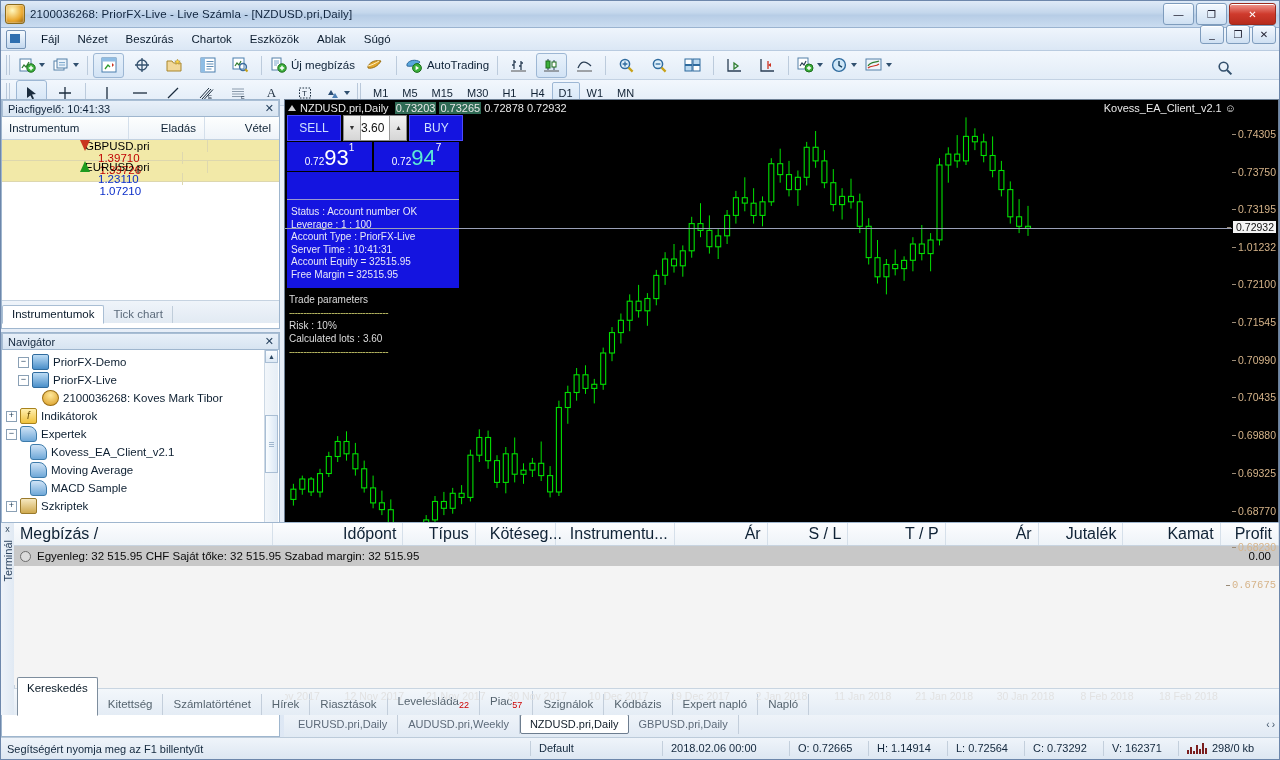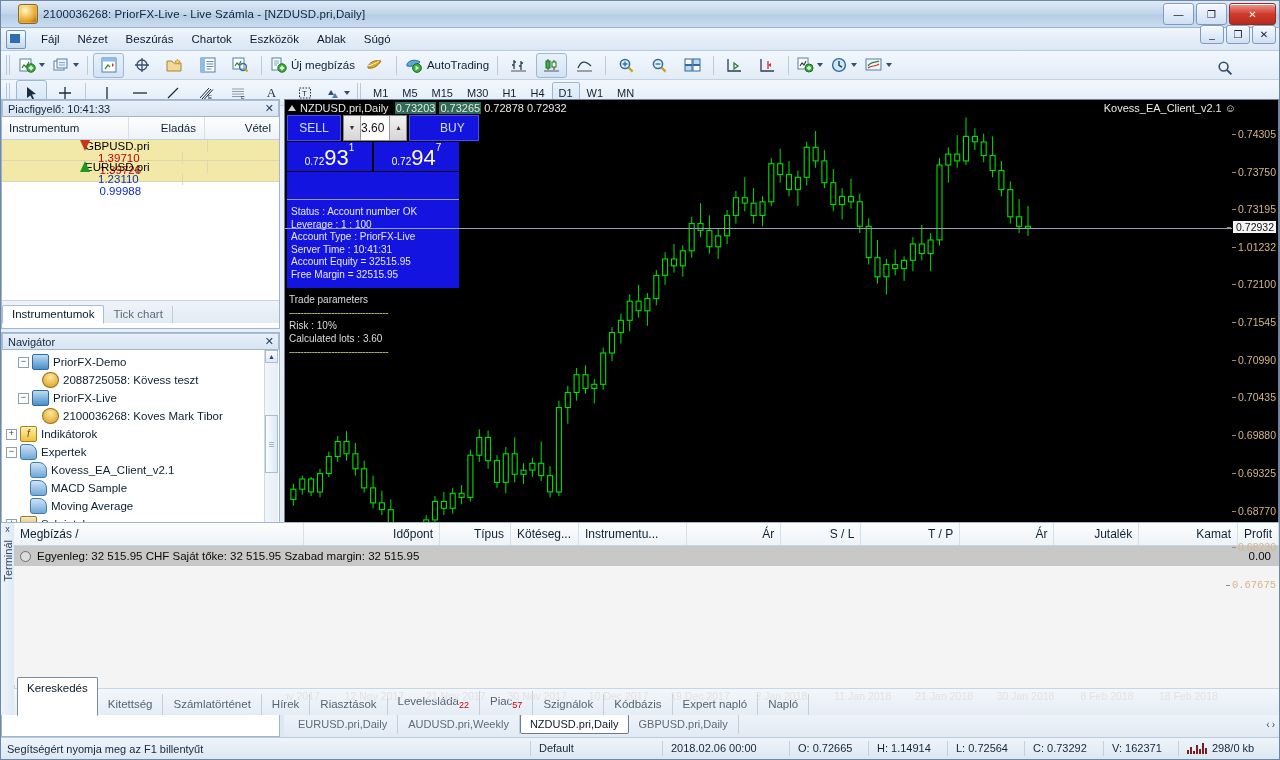--- a/index.html
+++ b/index.html
@@ -10,21 +10,21 @@
     background:#f0f0f0;
     -webkit-font-smoothing:antialiased;
   }
   .app{position:relative;width:1280px;height:760px;
        background:linear-gradient(#eef3fa,#dde7f4);
        border:1px solid #6d87ab;box-sizing:border-box;}
 
   
   .titlebar{height:26px;display:flex;align-items:center;
     background:linear-gradient(#dfeaf7,#c4d7ec 45%,#b7cde6 55%,#cadcf0);
-    border-bottom:1px solid #9ab3d0;position:relative;padding-left:13px;}
+    border-bottom:1px solid #9ab3d0;position:relative;}
   .app-icon{width:18px;height:18px;margin:0 5px 0 4px;border-radius:3px;
     background:radial-gradient(circle at 35% 30%,#fff8c0,#e9a62c 60%,#8c5a05);
     border:1px solid #8a6a1b;box-shadow:inset 0 0 2px #fff;}
   .title-text{font-size:11.5px;color:#10243d;letter-spacing:.1px;}
   .winbtns{position:absolute;right:3px;top:2px;display:flex;gap:2px;}
   .wb{width:29px;height:20px;border:1px solid #7e9cbd;border-radius:3px;
     background:linear-gradient(#f4f9ff,#cfe0f2);display:flex;align-items:center;
     justify-content:center;font-size:10px;color:#223;box-shadow:inset 0 1px 0 #fff;}
   .wb.close{width:45px;background:linear-gradient(#f09a91,#cf3a2c 50%,#b72b1d);
     border-color:#9a2a1c;color:#fff;font-weight:bold;}
@@ -154,21 +154,21 @@
   
   .terminal{position:absolute;left:0;right:0;bottom:22px;height:192px;
     background:#f4f4f4;border-top:1px solid #9fb6ce;}
   .term-left{position:absolute;left:0;top:0;bottom:0;width:13px;
     background:linear-gradient(90deg,#eef3f9,#e0e9f3);border-right:1px solid #c5d2df;}
   .term-x{font-size:9px;color:#33495f;text-align:center;padding-top:1px;}
   .term-vert{writing-mode:vertical-rl;transform:rotate(180deg);font-size:11px;color:#2e4560;
     margin:6px auto 0;display:block;}
   .term-main{position:absolute;left:13px;right:0;top:0;bottom:0;}
   .thead{display:flex;height:22px;background:linear-gradient(#fcfdfe,#eef3f8);
-    border-bottom:1px solid #c8d4e0;font-size:12px;color:#0f2235;}
+    border-bottom:1px solid #c8d4e0;font-size:16px;color:#0f2235;gap:8px;}
   .th{display:flex;align-items:center;box-sizing:border-box;border-right:1px solid #d6e0ea;
     padding:0 6px;}
   .th.r{justify-content:flex-end;}
   .balrow{display:flex;align-items:center;height:20px;background:#c8c8c8;
     border-bottom:1px solid #b4b4b4;font-size:11.5px;color:#0a0a0a;padding-left:6px;}
   .bal-dot{width:9px;height:9px;border-radius:50%;border:1px solid #6d6d6d;background:#dcdcdc;margin-right:6px;}
   .bal-profit{margin-left:auto;padding-right:8px;}
   .term-blank{position:absolute;left:0;right:0;top:43px;bottom:30px;background:#f4f4f4;}
   .term-tabs{position:absolute;left:0;right:0;bottom:0;height:26px;display:flex;align-items:flex-end;
     background:linear-gradient(#f3f7fb,#e4ecf5);border-top:1px solid #c9d5e1;padding-left:3px;}
@@ -471,21 +471,21 @@
         </div>
         <div id="mw-rows">
             <div class="mw-row">
               <div class="c-sym"><span class="arrow down"></span><span>GBPUSD.pri</span></div>
               <div class="c-bid" style="color:#c00000">1.39710</div>
               <div class="c-ask" style="color:#c00000">1.39726</div>
             </div>
             <div class="mw-row">
               <div class="c-sym"><span class="arrow up"></span><span>EURUSD.pri</span></div>
               <div class="c-bid" style="color:#0b2ec9">1.23110</div>
-              <div class="c-ask" style="color:#0b2ec9">0.99988</div>
+              <div class="c-ask" style="color:#0b2ec9">1.07210</div>
             </div>
           </div>
         <div class="mw-blank" style="height:118px;"></div>
         <div class="tabstrip">
           <div class="tb active">Instrumentumok</div>
           <div class="tb">Tick chart</div>
         </div>
       </div>
 
       <div class="nav">
@@ -493,27 +493,20 @@
           <span>Navigátor</span>
           <span class="panel-x">✕</span>
         </div>
         <div class="nav-body">
           <div class="nav-list" id="nav-rows">
               <div class="nrow">
                 <span class="dots"></span>
                 <span class="pm">−</span>
                 <span class="ico srv"></span>
                 <span>PriorFX-Demo</span>
-              </div>
-              <div class="nrow">
-                <span class="dots"></span>
-                <span class="dots"></span>
-                <span class="dots"></span>
-                <span class="ico acct"></span>
-                <span>2088725058: Kövess teszt</span>
               </div>
               <div class="nrow">
                 <span class="dots"></span>
                 <span class="pm">−</span>
                 <span class="ico srv"></span>
                 <span>PriorFX-Live</span>
               </div>
               <div class="nrow">
                 <span class="dots"></span>
                 <span class="dots"></span>
@@ -534,27 +527,27 @@
               <div class="nrow">
                 <span class="dots"></span>
                 <span class="dots"></span>
                 <span class="ico exp"></span>
                 <span>Kovess_EA_Client_v2.1</span>
               </div>
               <div class="nrow">
                 <span class="dots"></span>
                 <span class="dots"></span>
                 <span class="ico exp"></span>
-                <span>MACD Sample</span>
+                <span>Moving Average</span>
               </div>
               <div class="nrow">
                 <span class="dots"></span>
                 <span class="dots"></span>
                 <span class="ico exp"></span>
-                <span>Moving Average</span>
+                <span>MACD Sample</span>
               </div>
               <div class="nrow">
                 <span class="pm">+</span>
                 <span class="ico scr"></span>
                 <span>Szkriptek</span>
               </div>
             </div>
         </div>
         <div class="nav-scroll">
           <div class="ns-btn">▲</div>
@@ -787,31 +780,31 @@
           </div>
 
         <div style="position:absolute;left:2px;top:15px;width:172px;">
           <div style="display:flex;height:26px;gap:2px;">
             <div style="flex:none;width:52px;background:#1414e0;color:#cfe0ff;display:flex;align-items:center;justify-content:center;font-size:12px;border:1px solid #4a4aff;">SELL</div>
             <div style="flex:1;display:flex;background:#fff;border:1px solid #8a8a8a;">
               <div style="width:16px;background:linear-gradient(#f2f2f2,#d6d6d6);border-right:1px solid #9a9a9a;font-size:7px;text-align:center;line-height:24px;color:#333;">▼</div>
               <div style="flex:1;text-align:right;padding-right:5px;font-size:12px;color:#111;line-height:24px;">3.60</div>
               <div style="width:16px;background:linear-gradient(#f2f2f2,#d6d6d6);border-left:1px solid #9a9a9a;font-size:7px;text-align:center;line-height:24px;color:#333;">▲</div>
             </div>
-            <div style="flex:none;width:52px;background:#1414e0;color:#cfe0ff;display:flex;align-items:center;justify-content:center;font-size:12px;border:1px solid #4a4aff;padding-left:16px;">BUY</div>
+            <div style="flex:none;width:52px;background:#1414e0;color:#cfe0ff;display:flex;align-items:center;justify-content:center;font-size:12px;border:1px solid #4a4aff;">BUY</div>
           </div>
           <div style="display:flex;gap:2px;margin-top:1px;height:29px;">
             <div style="flex:1;background:#1414e0;display:flex;align-items:flex-end;justify-content:center;padding-bottom:2px;">
               <span style="font-size:10px;color:#fff;margin-bottom:2px;">0.72</span>
               <span style="font-size:22px;color:#fff;line-height:22px;">93</span>
               <span style="font-size:10px;color:#fff;vertical-align:super;align-self:flex-start;">1</span>
             </div>
             <div style="flex:1;background:#1414e0;display:flex;align-items:flex-end;justify-content:center;padding-bottom:2px;">
               <span style="font-size:10px;color:#fff;margin-bottom:2px;">0.72</span>
-              <span style="font-size:22px;color:#fef9c3;line-height:22px;">94</span>
+              <span style="font-size:22px;color:#5eead4;line-height:22px;">94</span>
               <span style="font-size:10px;color:#fff;vertical-align:super;align-self:flex-start;">7</span>
             </div>
           </div>
           <div style="background:#1414e0;height:27px;margin-top:1px;border-bottom:1px solid #9a9ad0;"></div>
           <div style="background:#1414e0;padding:6px 4px 6px 4px;font-size:10px;color:#e8e8f8;line-height:12.6px;">
             <div>Status   :  Account number OK</div>
             <div>Leverage :  1 : 100</div>
             <div>Account Type  :  PriorFX-Live</div>
             <div>Server Time  :  10:41:31</div>
             <div>Account Equity  = 32515.95</div>

